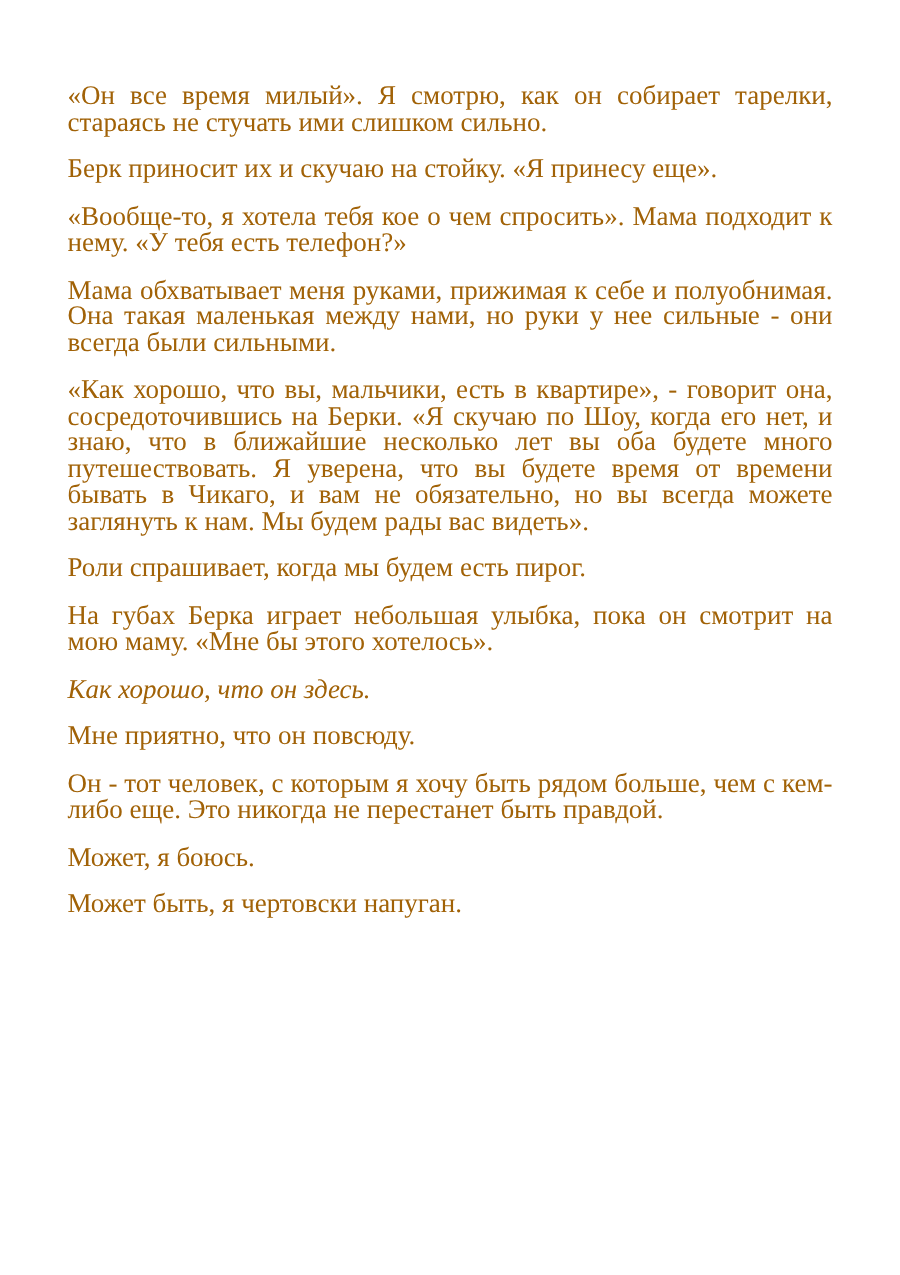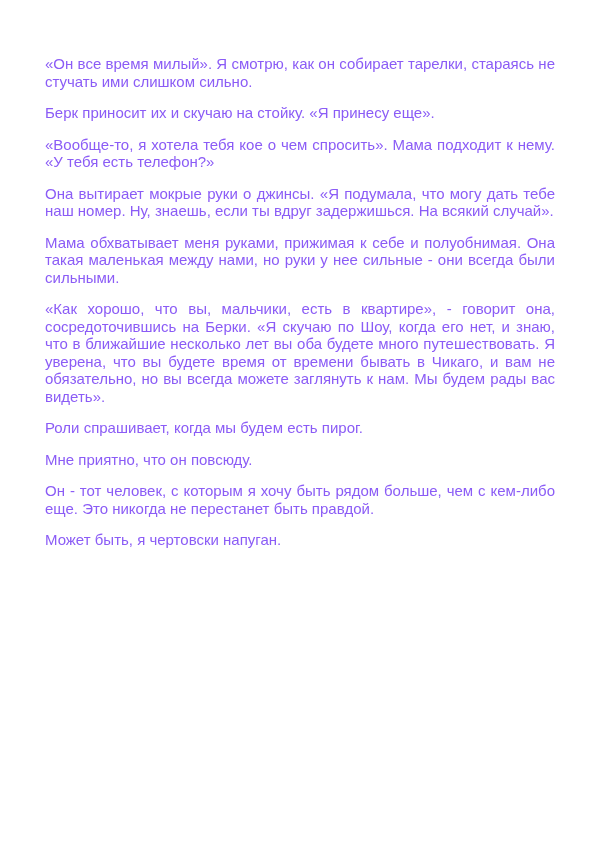--- a/index.html
+++ b/index.html
@@ -9,43 +9,45 @@
   }
   .page {
     width: 600px;
     height: 850px;
     box-sizing: border-box;
     background: #ffffff;
     padding: 55px 45px 0 45px;
     overflow: hidden;
   }
   .text-block {
-    font-family: Liberation Sans, sans-serif;
-    font-size: 15px;
+    font-family: Liberation Serif, serif;
+    font-size: 18px;
     line-height: 17.5px;
-    color: #8b5cf6;
+    color: #a16207;
     text-align: justify;
   }
   .text-block p {
     margin: 0 0 14px 0;
     padding: 0;
   }
   .text-block p.italic {
     font-style: italic;
   }
 </style>
 </head>
 <body>
 
 <div class="page">
   <div class="text-block">
     <p>«Он все время милый». Я смотрю, как он собирает тарелки, стараясь не стучать ими слишком сильно.</p>
     <p>Берк приносит их и скучаю на стойку. «Я принесу еще».</p>
     <p>«Вообще-то, я хотела тебя кое о чем спросить». Мама подходит к нему. «У тебя есть телефон?»</p>
-    <p>Она вытирает мокрые руки о джинсы. «Я подумала, что могу дать тебе наш номер. Ну, знаешь, если ты вдруг задержишься. На всякий случай».</p>
     <p>Мама обхватывает меня руками, прижимая к себе и полуобнимая. Она такая маленькая между нами, но руки у нее сильные - они всегда были сильными.</p>
     <p>«Как хорошо, что вы, мальчики, есть в квартире», - говорит она, сосредоточившись на Берки. «Я скучаю по Шоу, когда его нет, и знаю, что в ближайшие несколько лет вы оба будете много путешествовать. Я уверена, что вы будете время от времени бывать в Чикаго, и вам не обязательно, но вы всегда можете заглянуть к нам. Мы будем рады вас видеть».</p>
     <p>Роли спрашивает, когда мы будем есть пирог.</p>
+    <p>На губах Берка играет небольшая улыбка, пока он смотрит на мою маму. «Мне бы этого хотелось».</p>
+    <p class="italic">Как хорошо, что он здесь.</p>
     <p>Мне приятно, что он повсюду.</p>
     <p>Он - тот человек, с которым я хочу быть рядом больше, чем с кем-либо еще. Это никогда не перестанет быть правдой.</p>
+    <p>Может, я боюсь.</p>
     <p>Может быть, я чертовски напуган.</p>
   </div>
 </div>
 
 </body></html>

